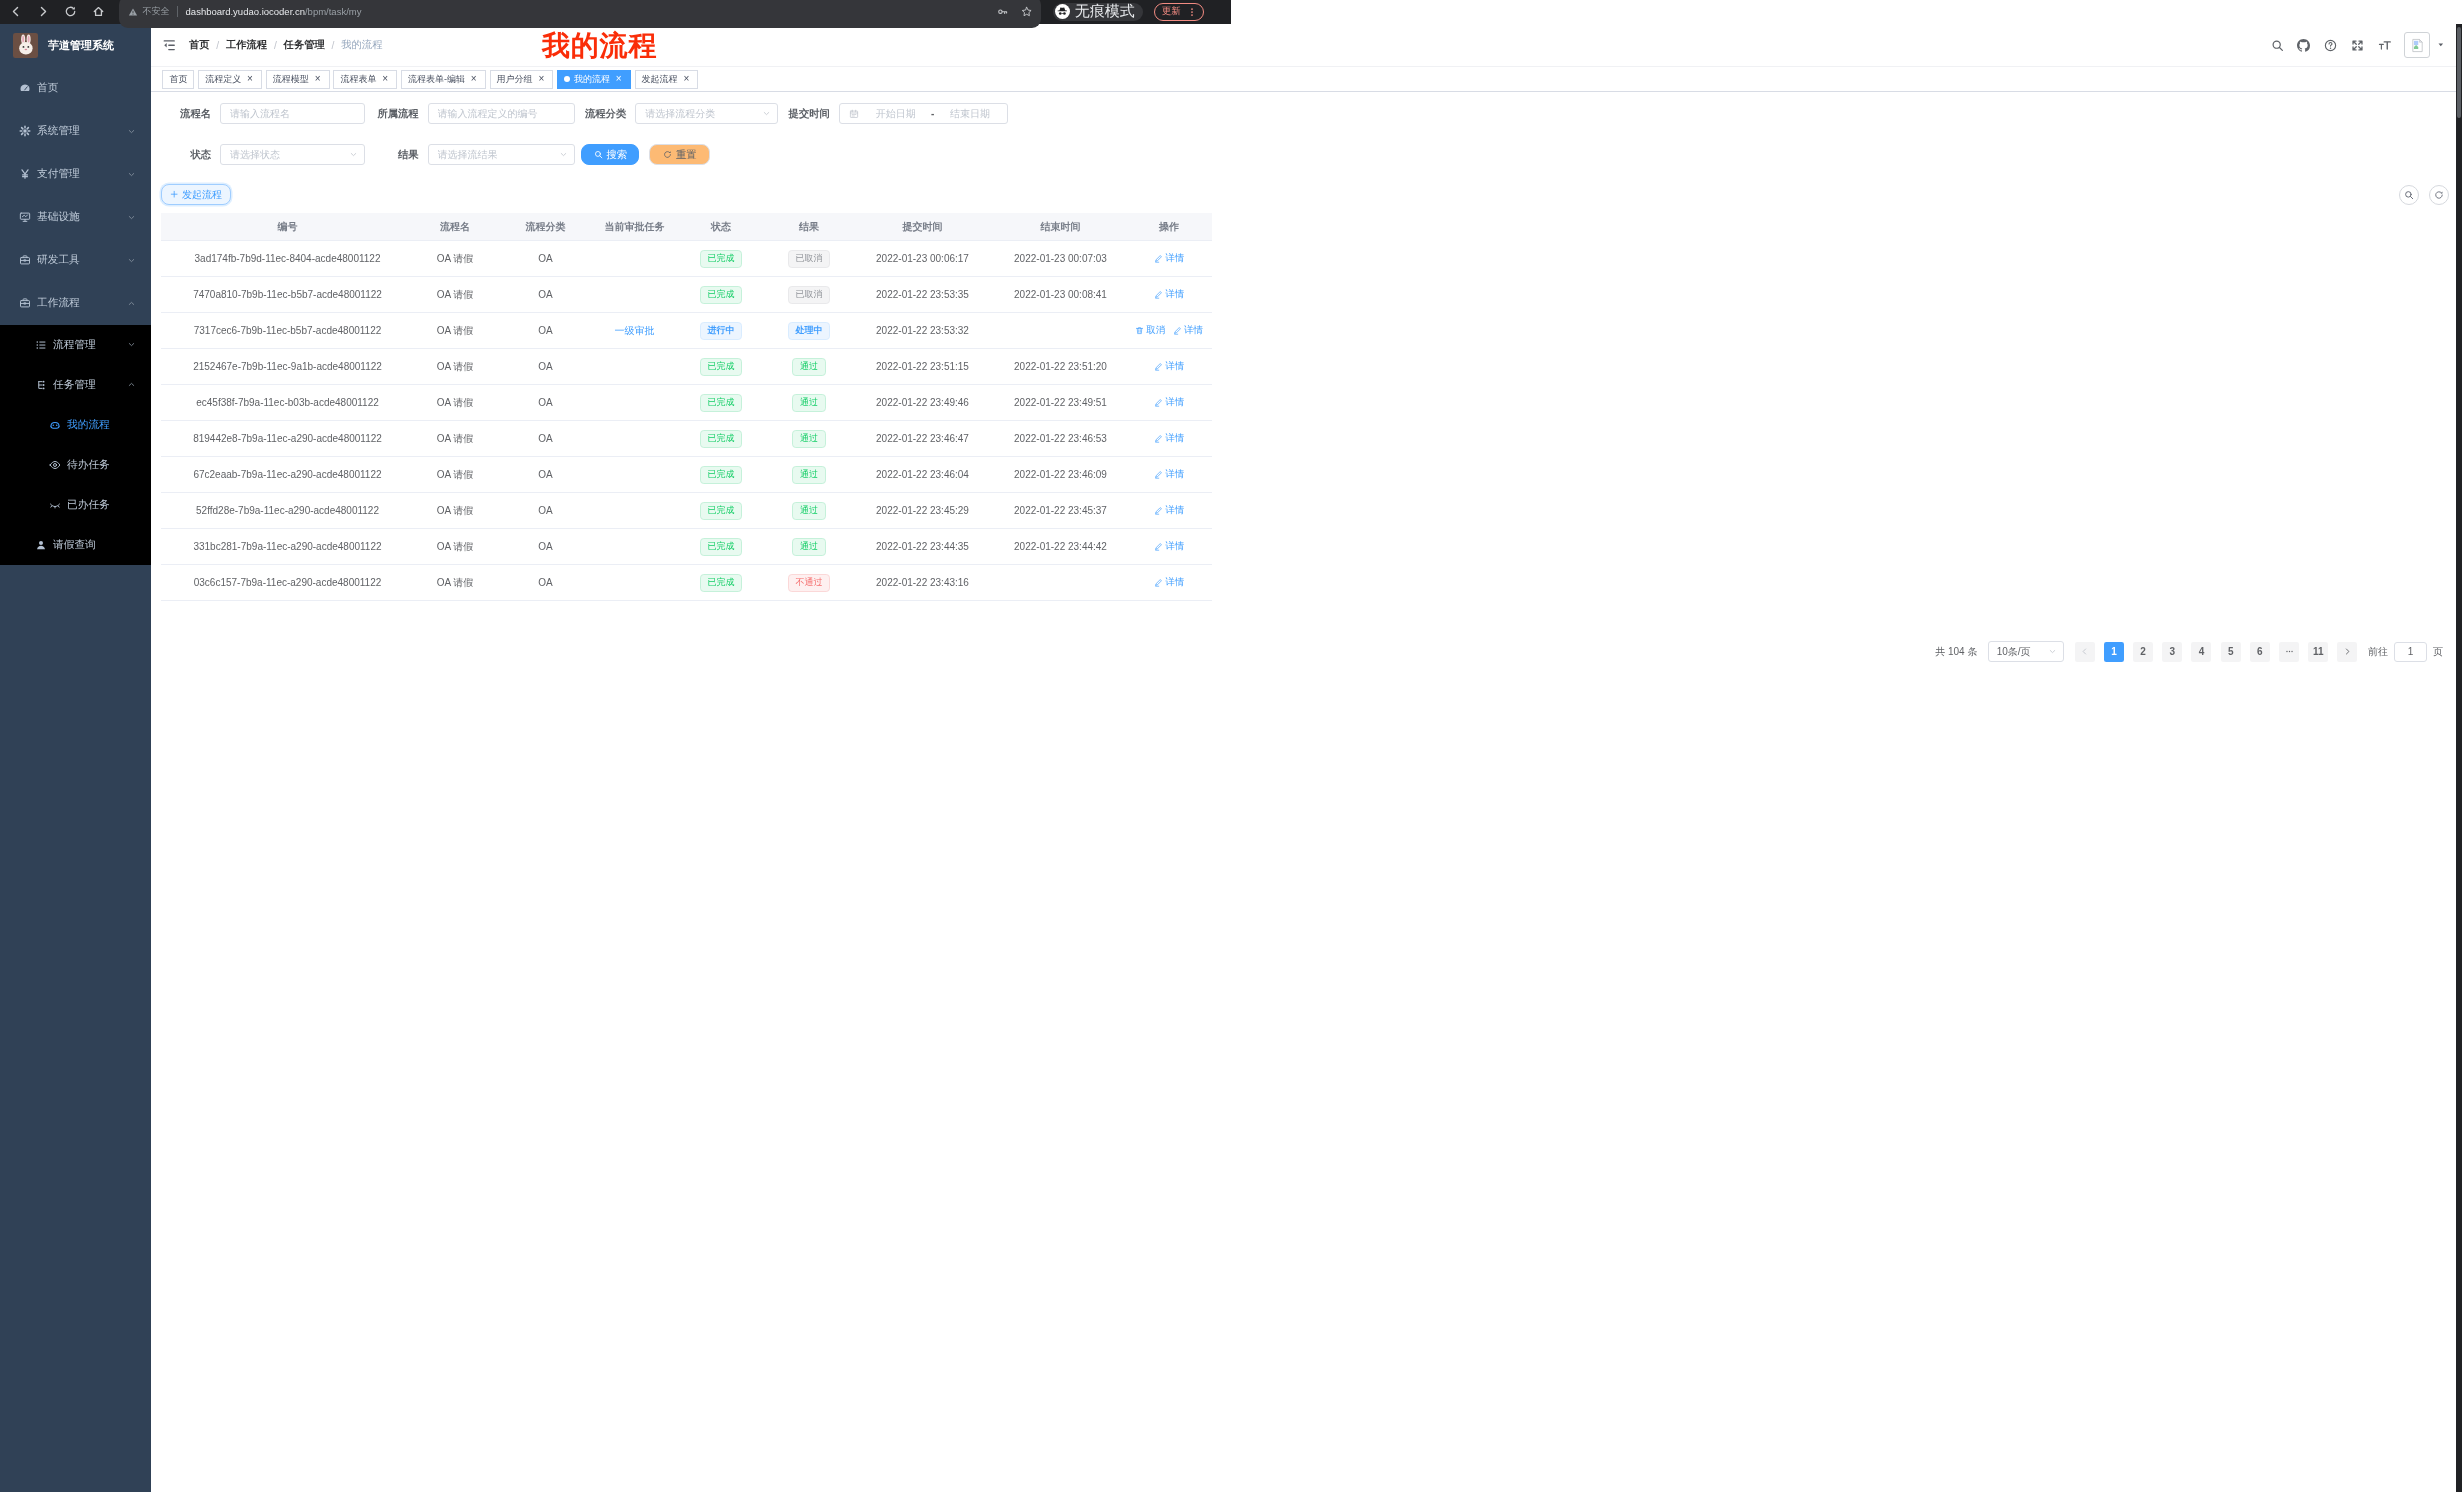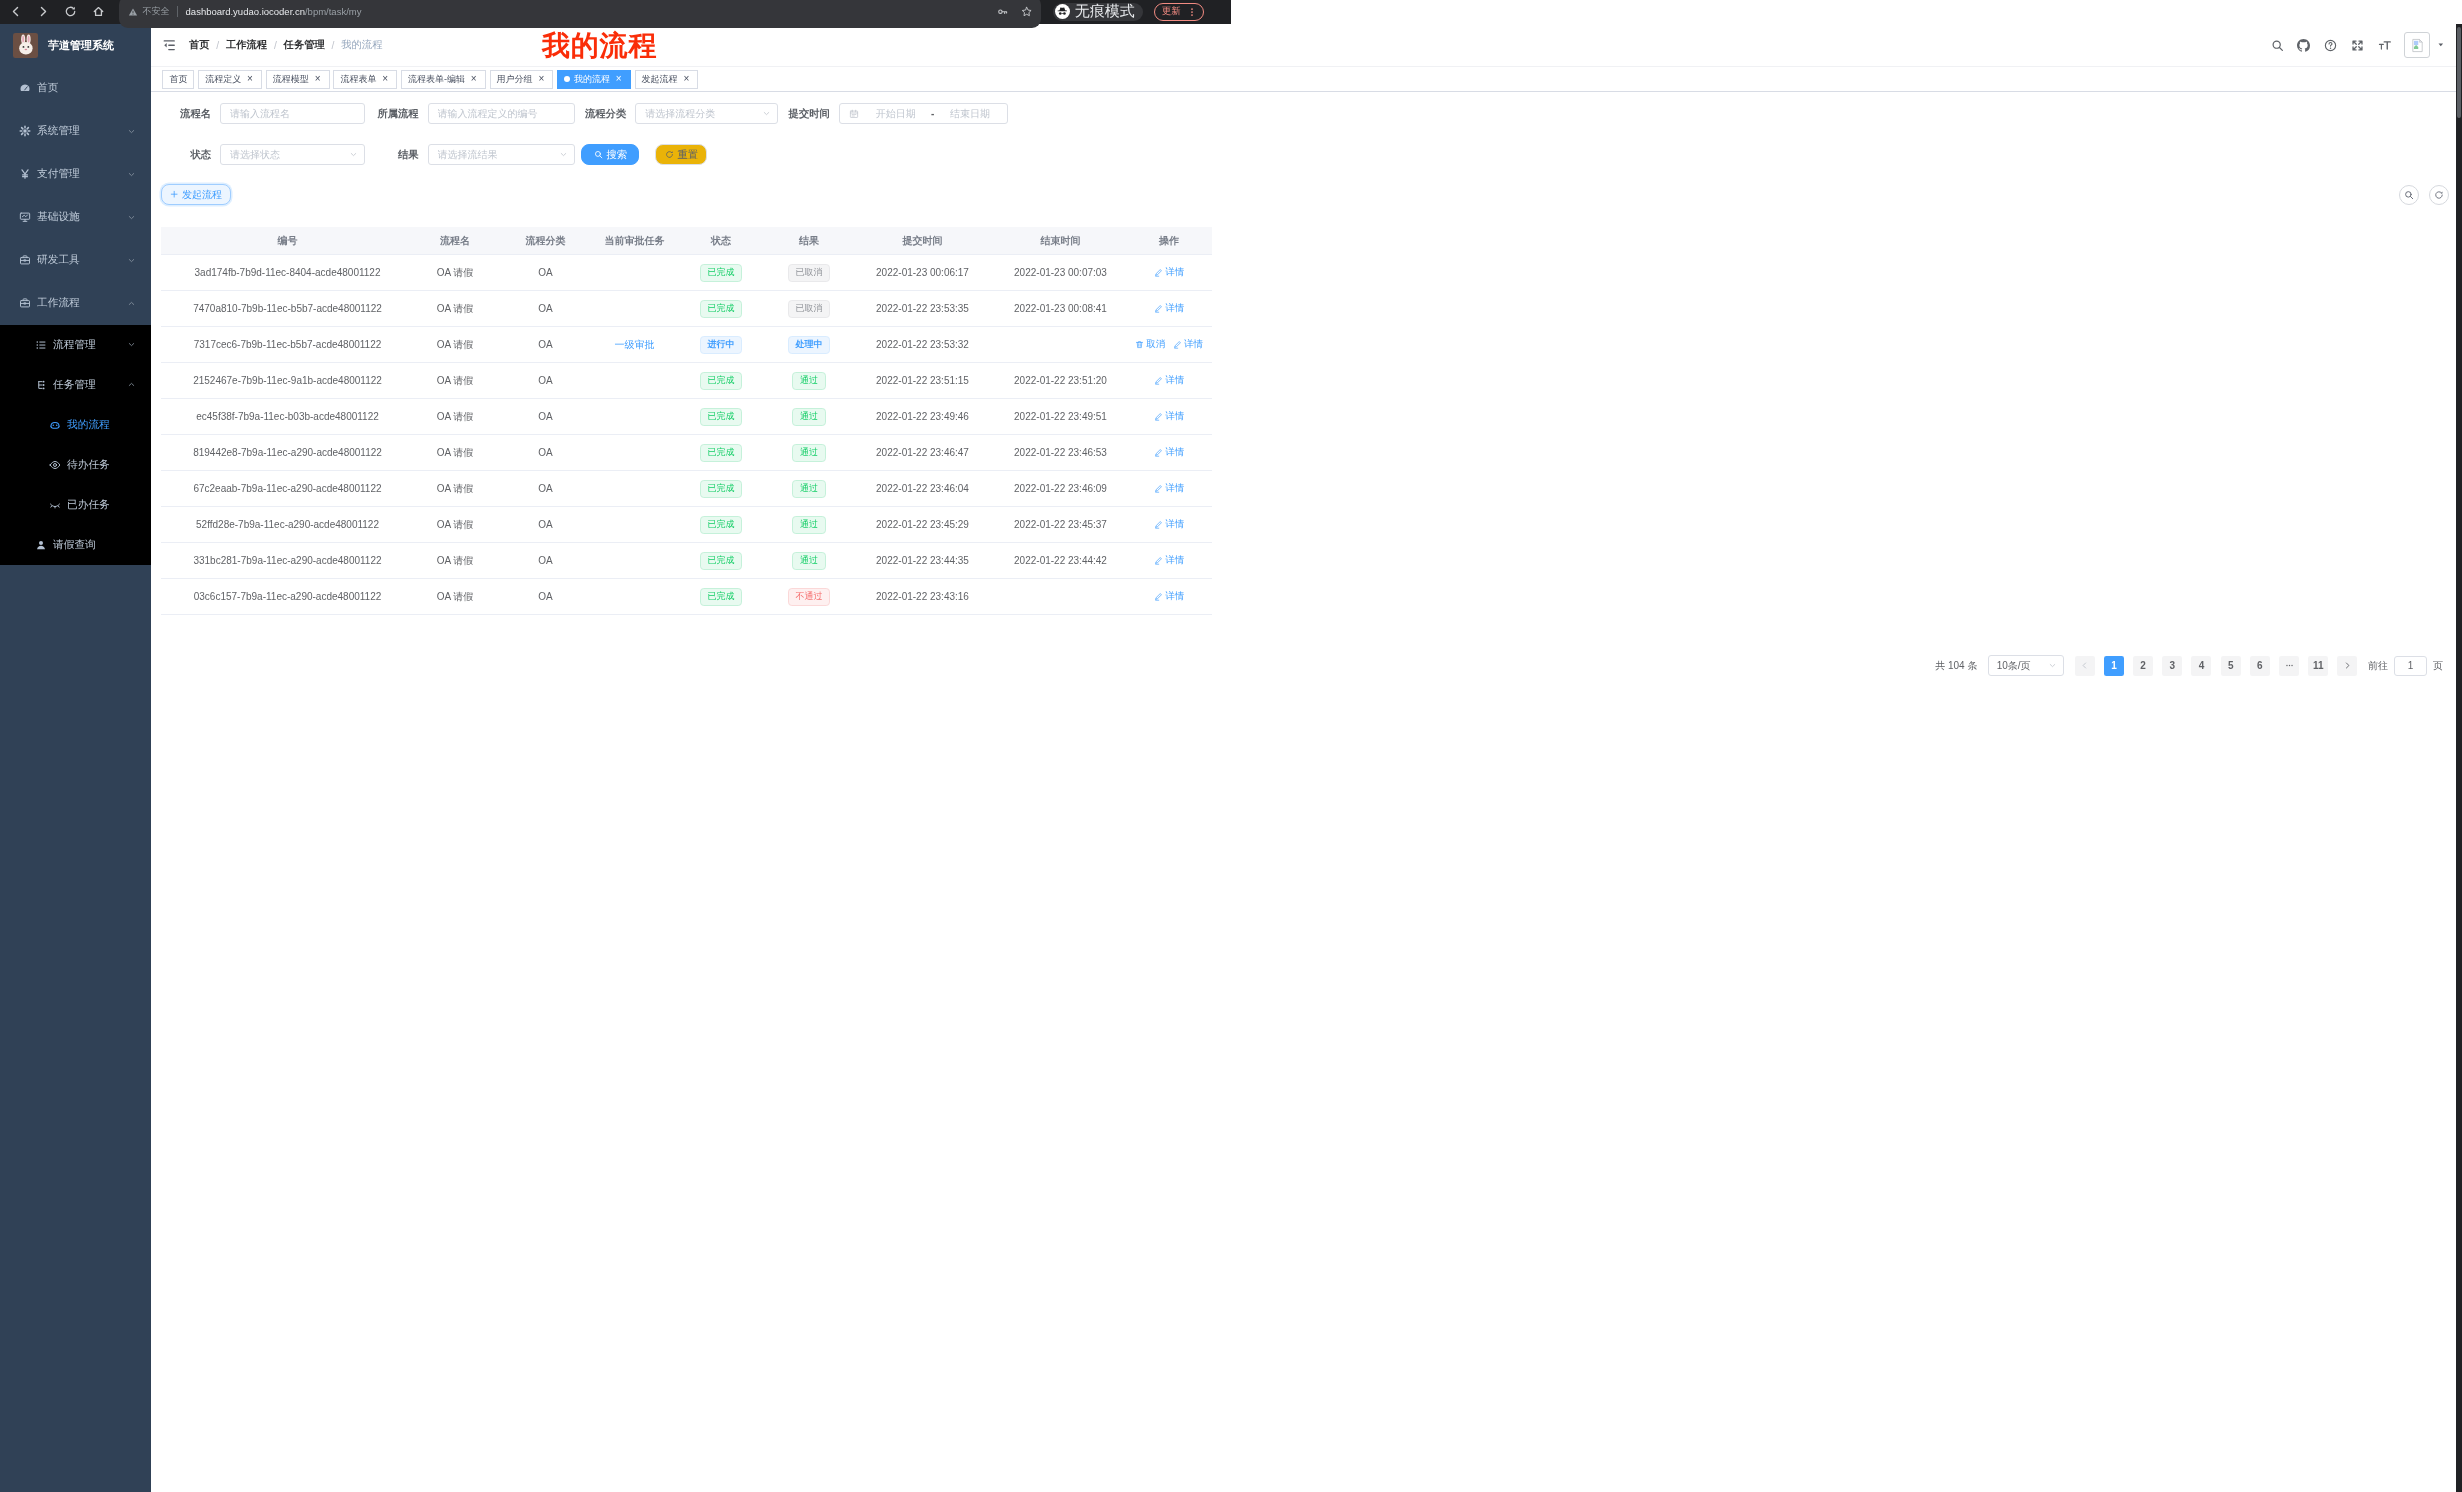--- a/index.html
+++ b/index.html
@@ -88,32 +88,32 @@
     align-items:center; padding:0 6px 0 9px; cursor:text; }
   .ph { color:#bfc5ce; font-size:10px; white-space:nowrap; overflow:hidden; }
   .sel-arrow { width:9px; height:9px; color:#c0c4cc; margin-left:auto; flex:0 0 auto; }
   .cal-ic { width:10px; height:10px; color:#c0c4cc; margin-right:6px; flex:0 0 auto; }
   .dr-part { flex:1; text-align:center; }
   .dr-sep { color:#606266; font-size:10px; font-weight:700; margin:0 4.6px; }
   .btn { height:21px; border-radius:8px; display:inline-flex; align-items:center; justify-content:center;
     font-size:10.3px; cursor:pointer; }
   .btn-ic { width:9px; height:9px; margin-right:3.8px; }
   .btn-search { width:58px; background:#409eff; border:0.8px solid #409eff; color:#fff; margin-left:6.8px; }
-  .btn-reset { width:52px; background:#eab308; border:0.8px solid #dcdfe6; color:#5c6066; margin-left:16px; }
+  .btn-reset { width:61px; background:#fdba74; border:0.8px solid #dcdfe6; color:#5c6066; margin-left:10px; }
 
   .toolbar-row { display:flex; align-items:center; margin-top:19px; height:20.5px; padding-right:6.8px; }
   .btn-create { width:70px; height:20.5px; background:#ecf5ff; border:0.8px solid #9fcdff; color:#409eff;
     font-size:10px; box-shadow:0 0 0 1.5px rgba(64,158,255,.18); }
   .btn-create .btn-ic { width:8.4px; height:8.4px; }
   .circle-btn { width:20px; height:20px; border-radius:50%; border:0.8px solid #d6d9de; background:#fff;
     color:#5f6470; display:flex; align-items:center; justify-content:center; cursor:pointer; }
   .circle-btn span { width:10px; height:10px; }
   .circle-btn.first { margin-left:auto; margin-right:10px; }
 
-  table.grid { width:1051px; border-collapse:collapse; table-layout:fixed; margin-top:22px; }
+  table.grid { width:1051px; border-collapse:collapse; table-layout:fixed; margin-top:8px; }
   .grid th { height:28px; background:#f6f7fa; color:#787e89; font-size:10px; font-weight:600;
     text-align:center; border-bottom:0.8px solid #ebeef5; white-space:nowrap; }
   .grid td { height:36px; border-bottom:0.8px solid #ebeef5; text-align:center; color:#606266;
     font-size:10px; white-space:nowrap; overflow:hidden; }
   .task-link { color:#409eff; cursor:pointer; }
   .tag { display:inline-flex; align-items:center; height:18px; padding:0 6.8px; font-size:9px;
     border-radius:3.8px; border:0.8px solid transparent; }
   .t-success { color:#13ce66; background:#e8faf0; border-color:#c5f1da; }
   .t-info    { color:#909399; background:#f4f4f5; border-color:#e9e9eb; }
   .t-primary { color:#409eff; background:#ecf5ff; border-color:#d9ecff;font-weight:bold; }

